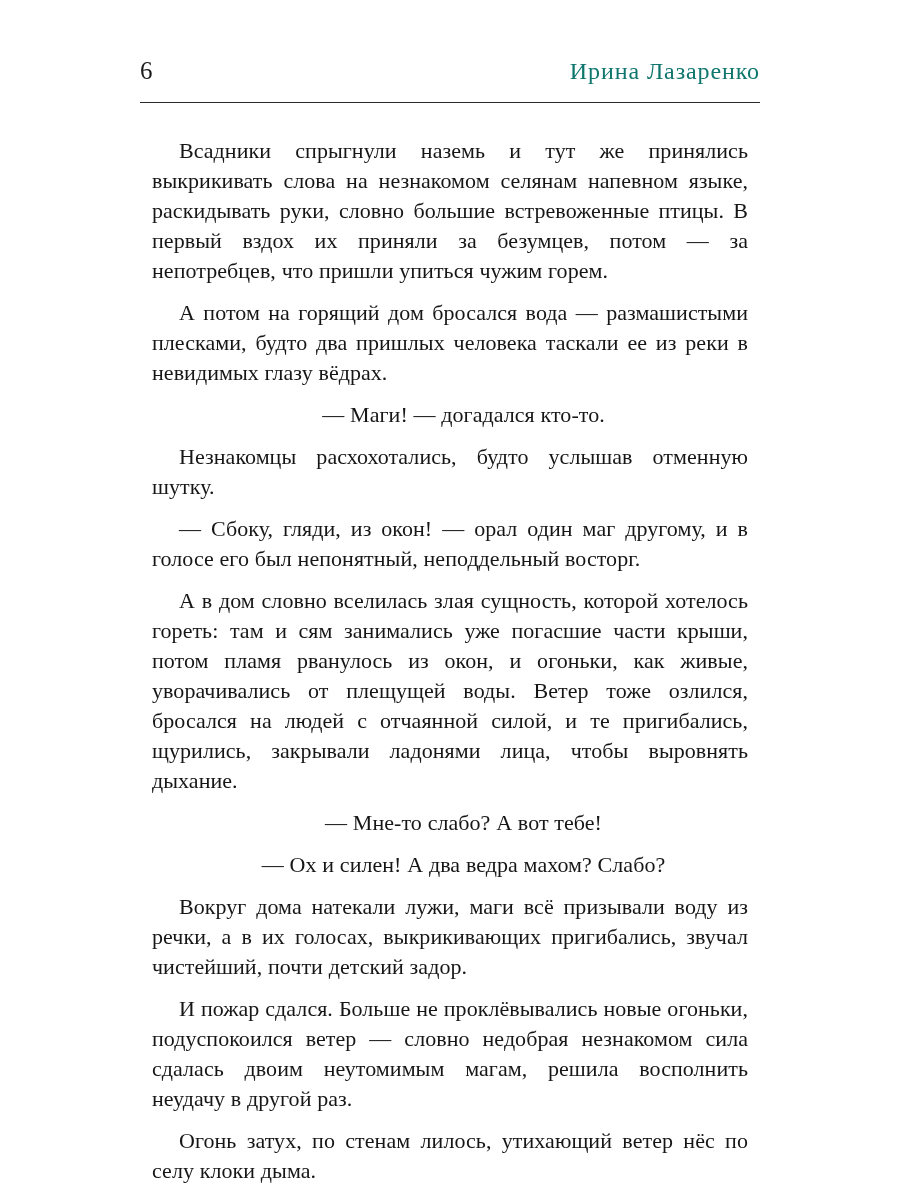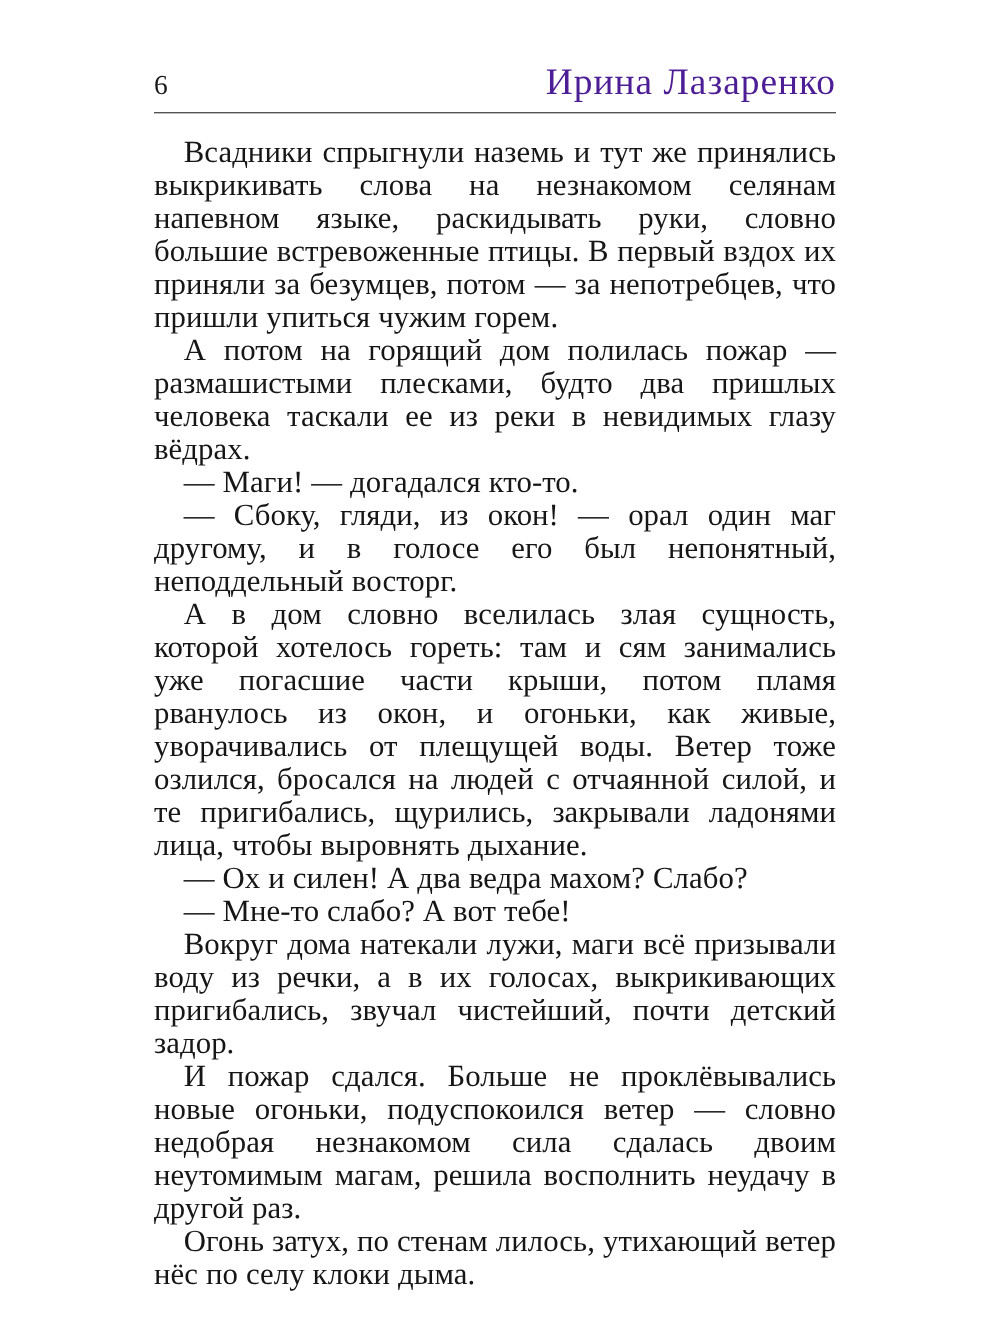--- a/index.html
+++ b/index.html
@@ -33,23 +33,23 @@
   }
 
   .folio {
     font-size: 25px;
     line-height: 1;
     color: #1a1a1a;
     letter-spacing: 0.2px;
   }
 
   .author-name {
-    font-size: 34px;
+    font-size: 24px;
     line-height: 1;
-    color: #4c1d95;
+    color: #0f766e;
     letter-spacing: 0.9px;
   }
 
   .head-rule {
     position: absolute;
     left: 140px;
     top: 102px;
     width: 620px;
     height: 0;
     border-top: 1.6px solid #2a2a2a;
@@ -57,54 +57,55 @@
 
   
   .textblock {
     position: absolute;
     left: 140px;
     top: 124px;
     width: 620px;
   }
 
   .para {
-    margin: 0;
-    font-size: 28px;
+    margin: 12px;
+    font-size: 22px;
     line-height: 30px;
     text-align: justify;
     text-justify: inter-word;
     text-indent: 27px;
     letter-spacing: 0.05px;
     word-spacing: 0.2px;
     hyphens: manual;
   }
 
   
   .para.dialogue {
-    text-align: left;
+    text-align: center;
   }
 </style>
 </head>
 <body>
 
 <div class="page">
 
   <div class="running-head">
     <span class="folio">6</span>
     <span class="author-name">Ирина Лазаренко</span>
   </div>
 
   <div class="head-rule"></div>
 
   <div class="textblock">
     <p class="para">Всадники спрыгнули наземь и тут же принялись выкрикивать слова на незнакомом селянам напевном языке, раскидывать руки, словно большие встревоженные птицы. В первый вздох их приняли за безумцев, потом — за непотребцев, что пришли упиться чужим горем.</p>
-    <p class="para">А потом на горящий дом полилась пожар — размашистыми плесками, будто два пришлых человека таскали ее из реки в невидимых глазу вёдрах.</p>
+    <p class="para">А потом на горящий дом бросался вода — размашистыми плесками, будто два пришлых человека таскали ее из реки в невидимых глазу вёдрах.</p>
     <p class="para dialogue">— Маги! — догадался кто-то.</p>
+    <p class="para">Незнакомцы расхохотались, будто услышав отменную шутку.</p>
     <p class="para">— Сбоку, гляди, из окон! — орал один маг другому, и в голосе его был непонятный, неподдельный восторг.</p>
     <p class="para">А в дом словно вселилась злая сущность, которой хотелось гореть: там и сям занимались уже погасшие части крыши, потом пламя рванулось из окон, и огоньки, как живые, уворачивались от плещущей воды. Ветер тоже озлился, бросался на людей с отчаянной силой, и те пригибались, щурились, закрывали ладонями лица, чтобы выровнять дыхание.</p>
+    <p class="para dialogue">— Мне-то слабо? А вот тебе!</p>
     <p class="para dialogue">— Ох и силен! А два ведра махом? Слабо?</p>
-    <p class="para dialogue">— Мне-то слабо? А вот тебе!</p>
     <p class="para">Вокруг дома натекали лужи, маги всё призывали воду из речки, а в их голосах, выкрикивающих пригибались, звучал чистейший, почти детский задор.</p>
     <p class="para">И пожар сдался. Больше не проклёвывались новые огоньки, подуспокоился ветер — словно недобрая незнакомом сила сдалась двоим неутомимым магам, решила восполнить неудачу в другой раз.</p>
     <p class="para">Огонь затух, по стенам лилось, утихающий ветер нёс по селу клоки дыма.</p>
   </div>
 
 </div>
 
 </body></html>

